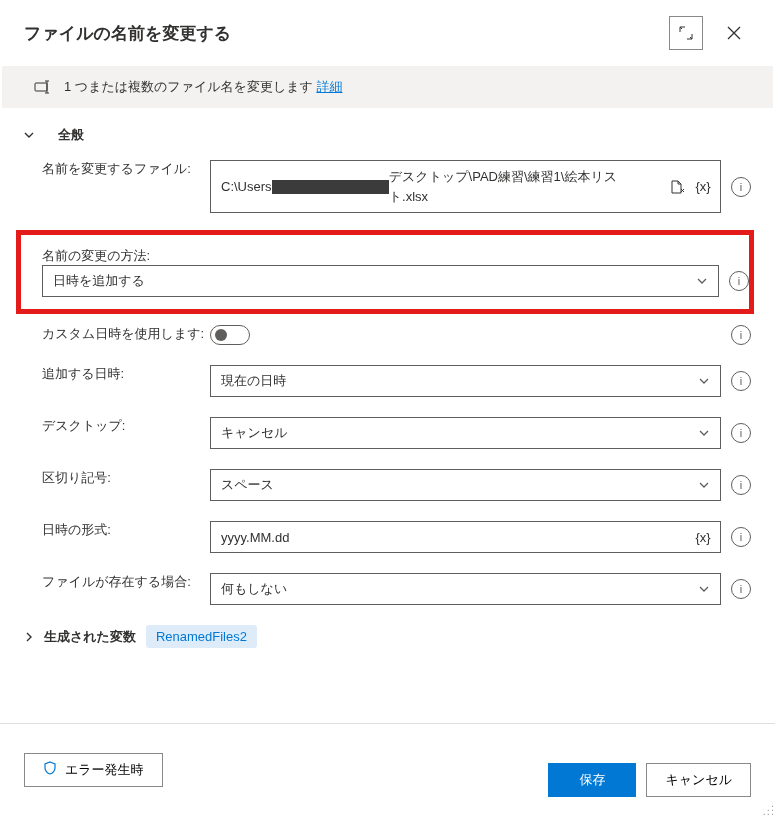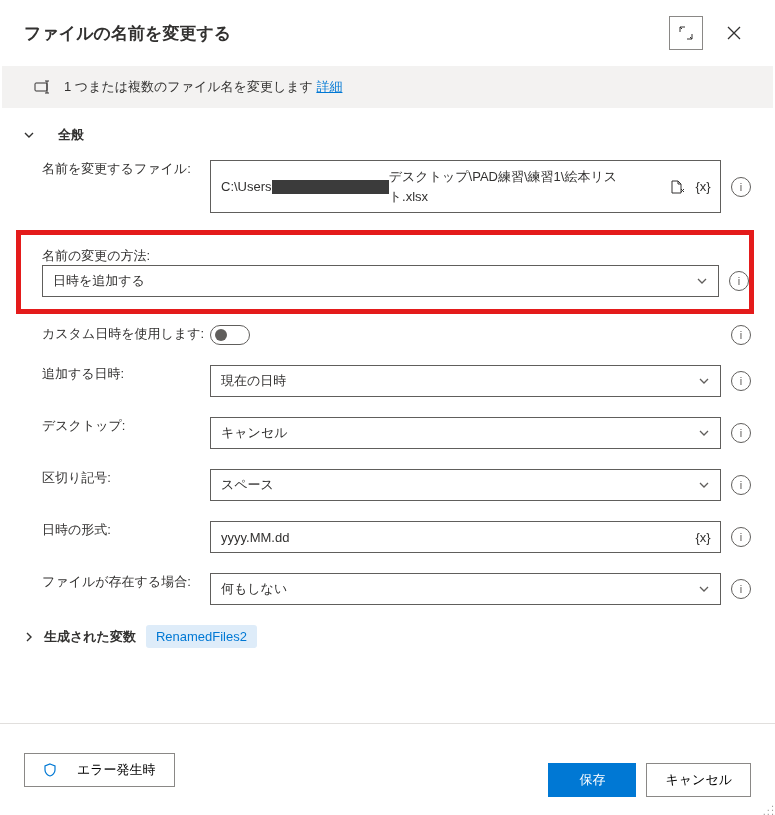--- a/index.html
+++ b/index.html
@@ -223,22 +223,21 @@
     color: #fff;
     padding: 7px 30px;
   }
   .footer-right {
     display: flex;
     gap: 10px;
     margin-top: 21px;
   }
   .btn-error {
     display: flex;
-    align-items: center;
-    gap: 20px;
+    gap: 8px;
     font-family: Liberation Serif, serif;
   }
   .resize-grip {
     position:absolute;
     right:2px;
     bottom:2px;
     color:#a19f9d;
     font-size:11px;
     letter-spacing:-1px;
     line-height:4px;

